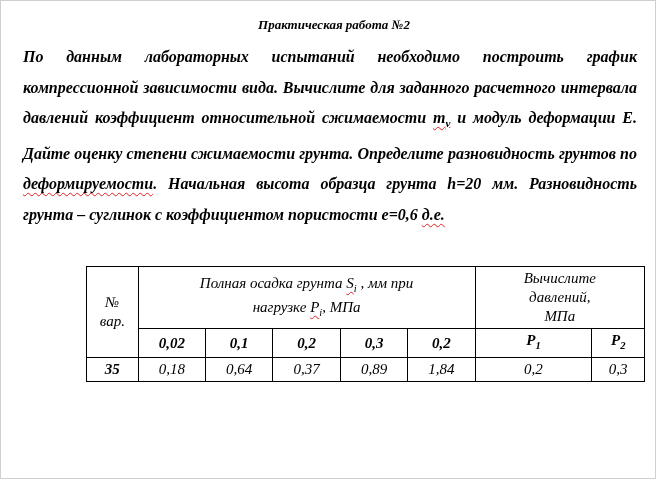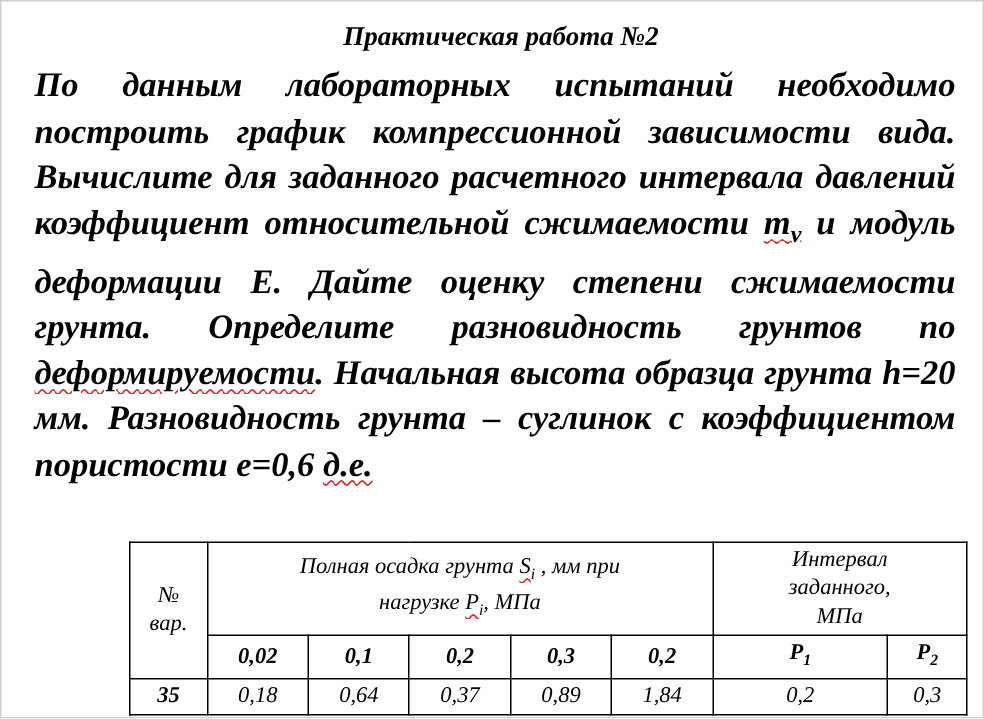--- a/index.html
+++ b/index.html
@@ -10,32 +10,32 @@
   }
   .page {
     box-sizing: border-box;
     width: 656px; height: 479px;
     padding: 8px 10px 8px 22px;
     border: 1px solid #cfcfcf;
     background: #fff;
     overflow: hidden;
   }
   .heading {
-    font-size: 18px;
+    font-size: 13px;
     font-weight: bold;
     font-style: italic;
     text-align: center;
     line-height: 31px;
     margin: 0;
   }
   .u { text-decoration: underline; }
   .body-text {
     width: 614px;
     margin: 2px 0 0 0;
-    font-size: 23px;
+    font-size: 16px;
     font-weight: bold;
     font-style: italic;
     line-height: 30.5px;
     text-align: justify;
   }
   .wavy {
     text-decoration-line: underline;
     text-decoration-style: wavy;
     text-decoration-color: #df2020;
     text-decoration-thickness: 1px;
@@ -82,21 +82,21 @@
         <col style="width:68px">
         <col style="width:68px">
       <col style="width:118px">
         <col style="width:53px">
     </colgroup>
     <tbody>
       <tr>
         <td rowspan="2"><span class="pre">№
 вар.</span></td>
         <td colspan="5"><span class="narrow-wide"><span>Полная осадка грунта </span><span class="wavy"><span>S</span><sub>i</sub></span><span> , мм при нагрузке </span><span class="wavy"><span>P</span><sub>i</sub></span><span>, МПа</span></span></td>
-        <td colspan="2"><span class="narrow">Интервал заданного, МПа</span></td>
+        <td colspan="2"><span class="narrow">Вычислите давлений, МПа</span></td>
       </tr>
       <tr>
         <td class="b">0,02</td>
         <td class="b">0,1</td>
         <td class="b">0,2</td>
         <td class="b">0,3</td>
         <td class="b">0,2</td>
         <td class="b"><span>P</span><sub>1</sub></td>
         <td class="b"><span>P</span><sub>2</sub></td>
       </tr>

